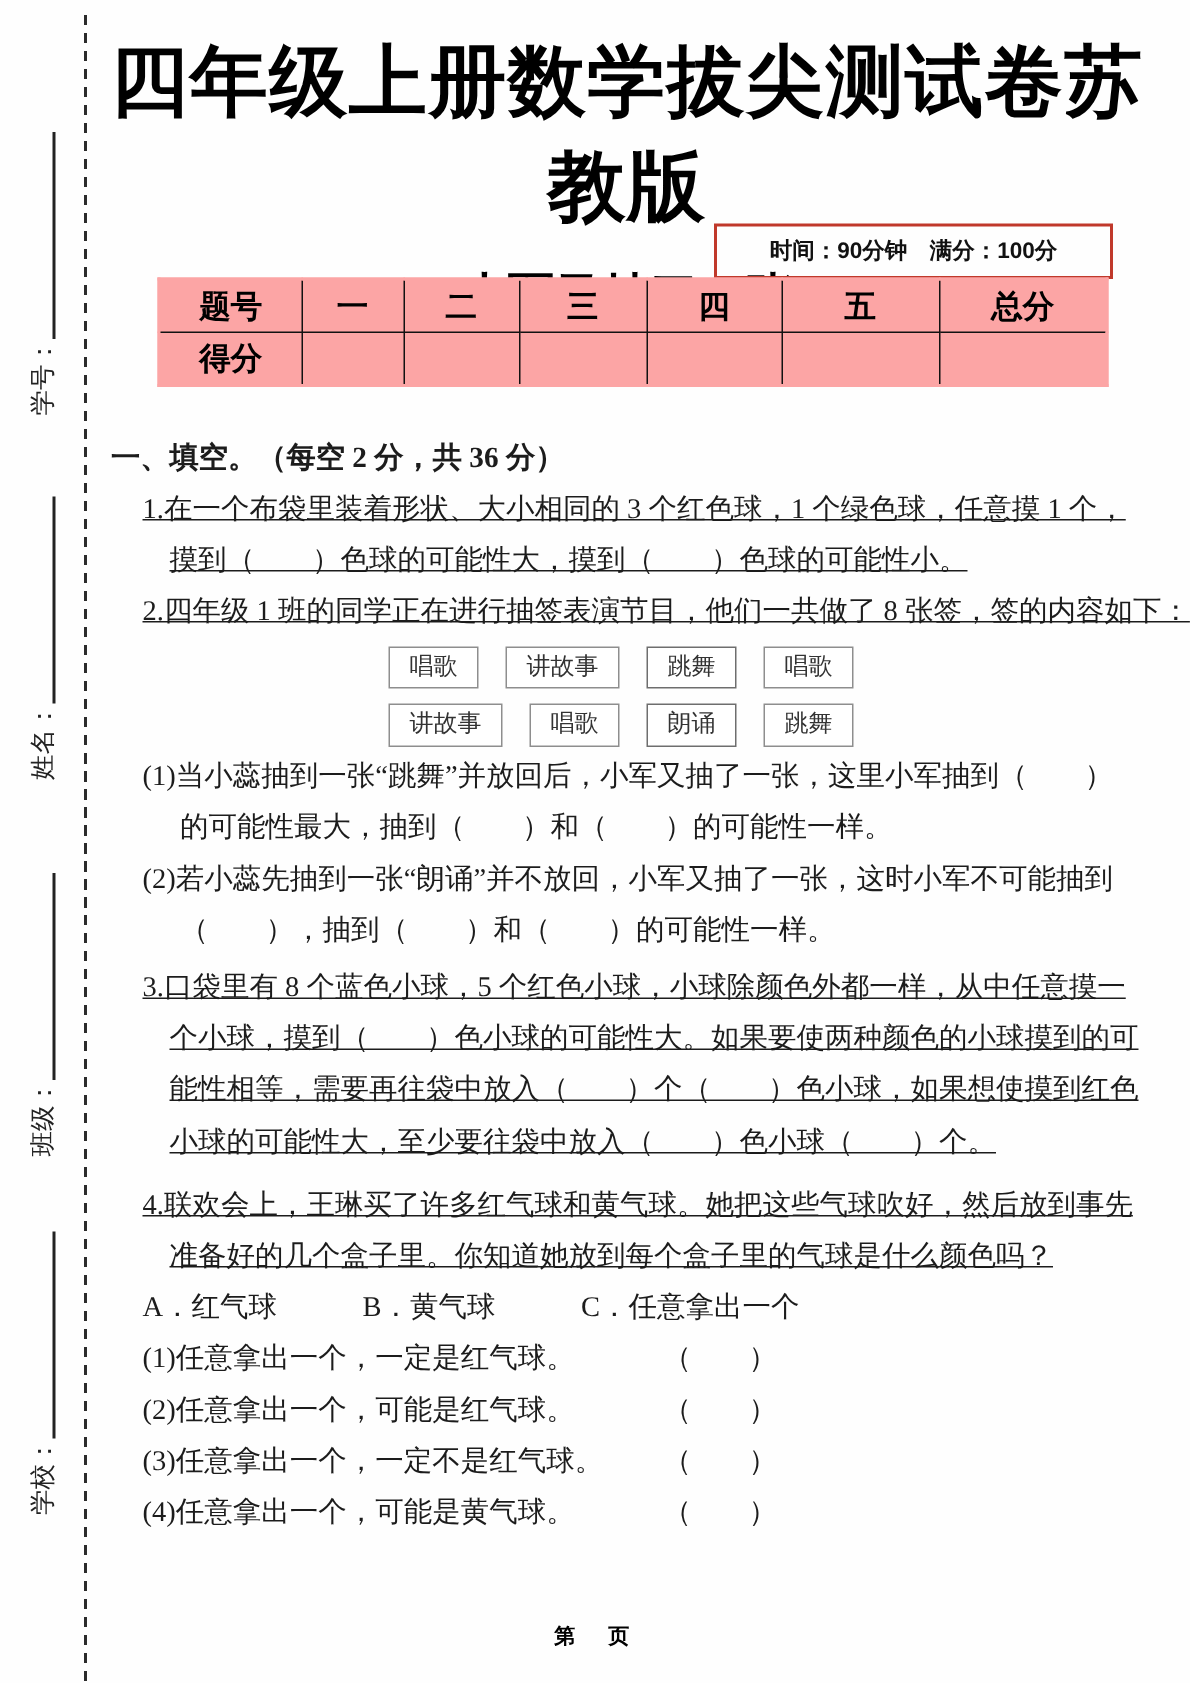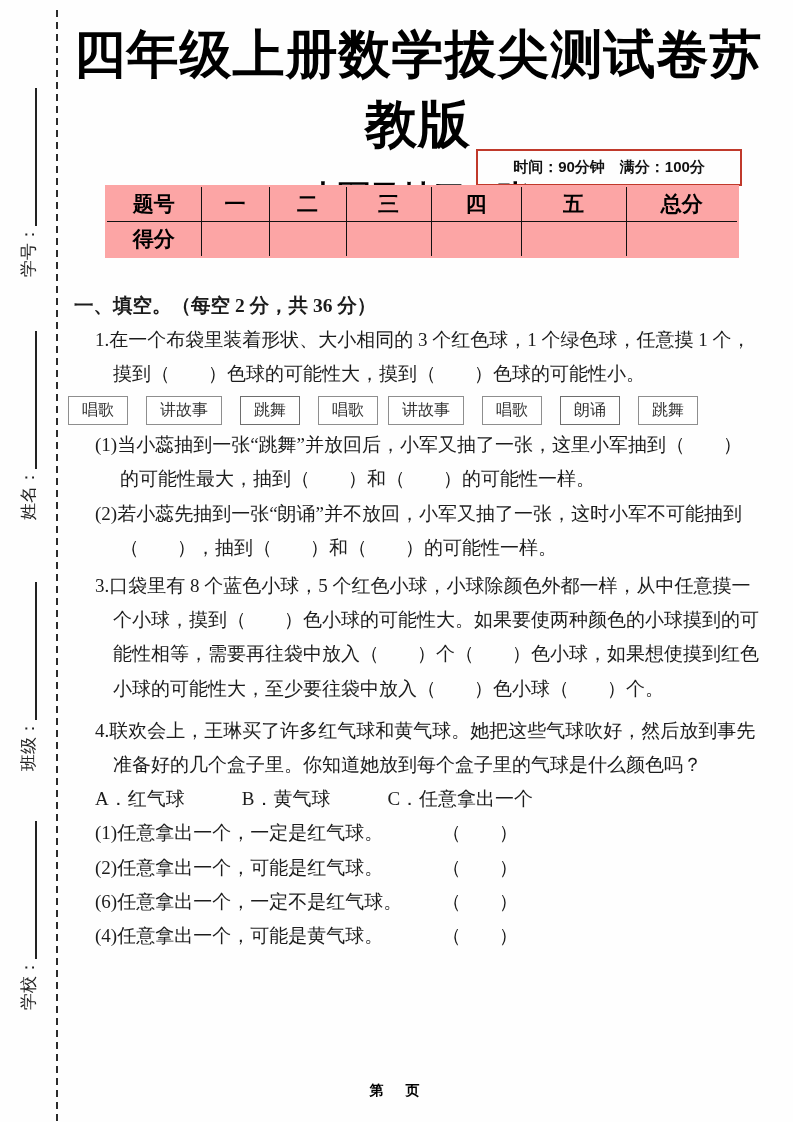--- a/index.html
+++ b/index.html
@@ -47,24 +47,24 @@
     border:2px solid #fca5a5;
   }
   table.score-table td{
     border:1.5px solid #111;height:34px;text-align:center;
     font-size:21px;font-weight:700;color:#000;padding:0;
   }
   col.c0{width:95px}col.c1{width:68px}col.c2{width:77px}col.c3{width:85px}
   col.c4{width:90px}col.c5{width:105px}col.c6{width:112px}
   .body-text{position:absolute;top:263px;left:0;width:692px;font-size:19px;line-height:1.8;margin-top:25px;}
   .section-heading{font-weight:700;font-size:19.5px;margin:0 0 0 6px;}
-  .q{padding-left:45px;text-indent:-18px;margin:0;}
+  .q{padding-left:45px;text-indent:-18px;margin:0;text-decoration:underline;}
   .q.nowrap{white-space:nowrap;}
   .sub{padding-left:52px;text-indent:-25px;margin:0;}
-  .tags{margin:5px 0 3px;display:flex;flex-direction:row;gap:10px;}
+  .tags{margin:5px 0 3px;display:flex;flex-direction:column;gap:10px;}
   .tag-row{display:flex;justify-content:center;gap:18px;}
   .tag{
     border:1px solid #8e8e8e;background:#fff;padding:1px 13px;
     font-size:16px;line-height:1.55;color:#333;
   }
   .tag.strong{border:1.5px solid #6e6e6e;}
   .q4sub{display:flex;padding-left:27px;margin:0;}
   .q4sub .t{width:347px;}
   .mt1{margin-top:4px;} .mt2{margin-top:8px;}
   .page-footer{
@@ -130,20 +130,21 @@
     </tr>
   </tbody>
     </table>
 
   <div class="body-text">
 
     <p class="section-heading">一、填空。（每空 2 分，共 36 分）</p>
 
     <p class="q">1.在一个布袋里装着形状、大小相同的 3 个红色球，1 个绿色球，任意摸 1 个，摸到（　　）色球的可能性大，摸到（　　）色球的可能性小。</p>
 
+    <p class="q nowrap">2.四年级 1 班的同学正在进行抽签表演节目，他们一共做了 8 张签，签的内容如下：</p>
 
     <div class="tags">
       <div class="tag-row">
         <span class="tag">唱歌</span>
         <span class="tag">讲故事</span>
         <span class="tag strong">跳舞</span>
         <span class="tag">唱歌</span>
       </div>
       <div class="tag-row">
         <span class="tag">讲故事</span>
@@ -163,21 +164,21 @@
 
     <div class="q4sub">
       <span class="t">(1)任意拿出一个，一定是红气球。</span>
       <span class="b">（　　）</span>
     </div>
     <div class="q4sub">
       <span class="t">(2)任意拿出一个，可能是红气球。</span>
       <span class="b">（　　）</span>
     </div>
     <div class="q4sub">
-      <span class="t">(6)任意拿出一个，一定不是红气球。</span>
+      <span class="t">(3)任意拿出一个，一定不是红气球。</span>
       <span class="b">（　　）</span>
     </div>
     <div class="q4sub">
       <span class="t">(4)任意拿出一个，可能是黄气球。</span>
       <span class="b">（　　）</span>
     </div>
 
 
   </div>
 </div>

